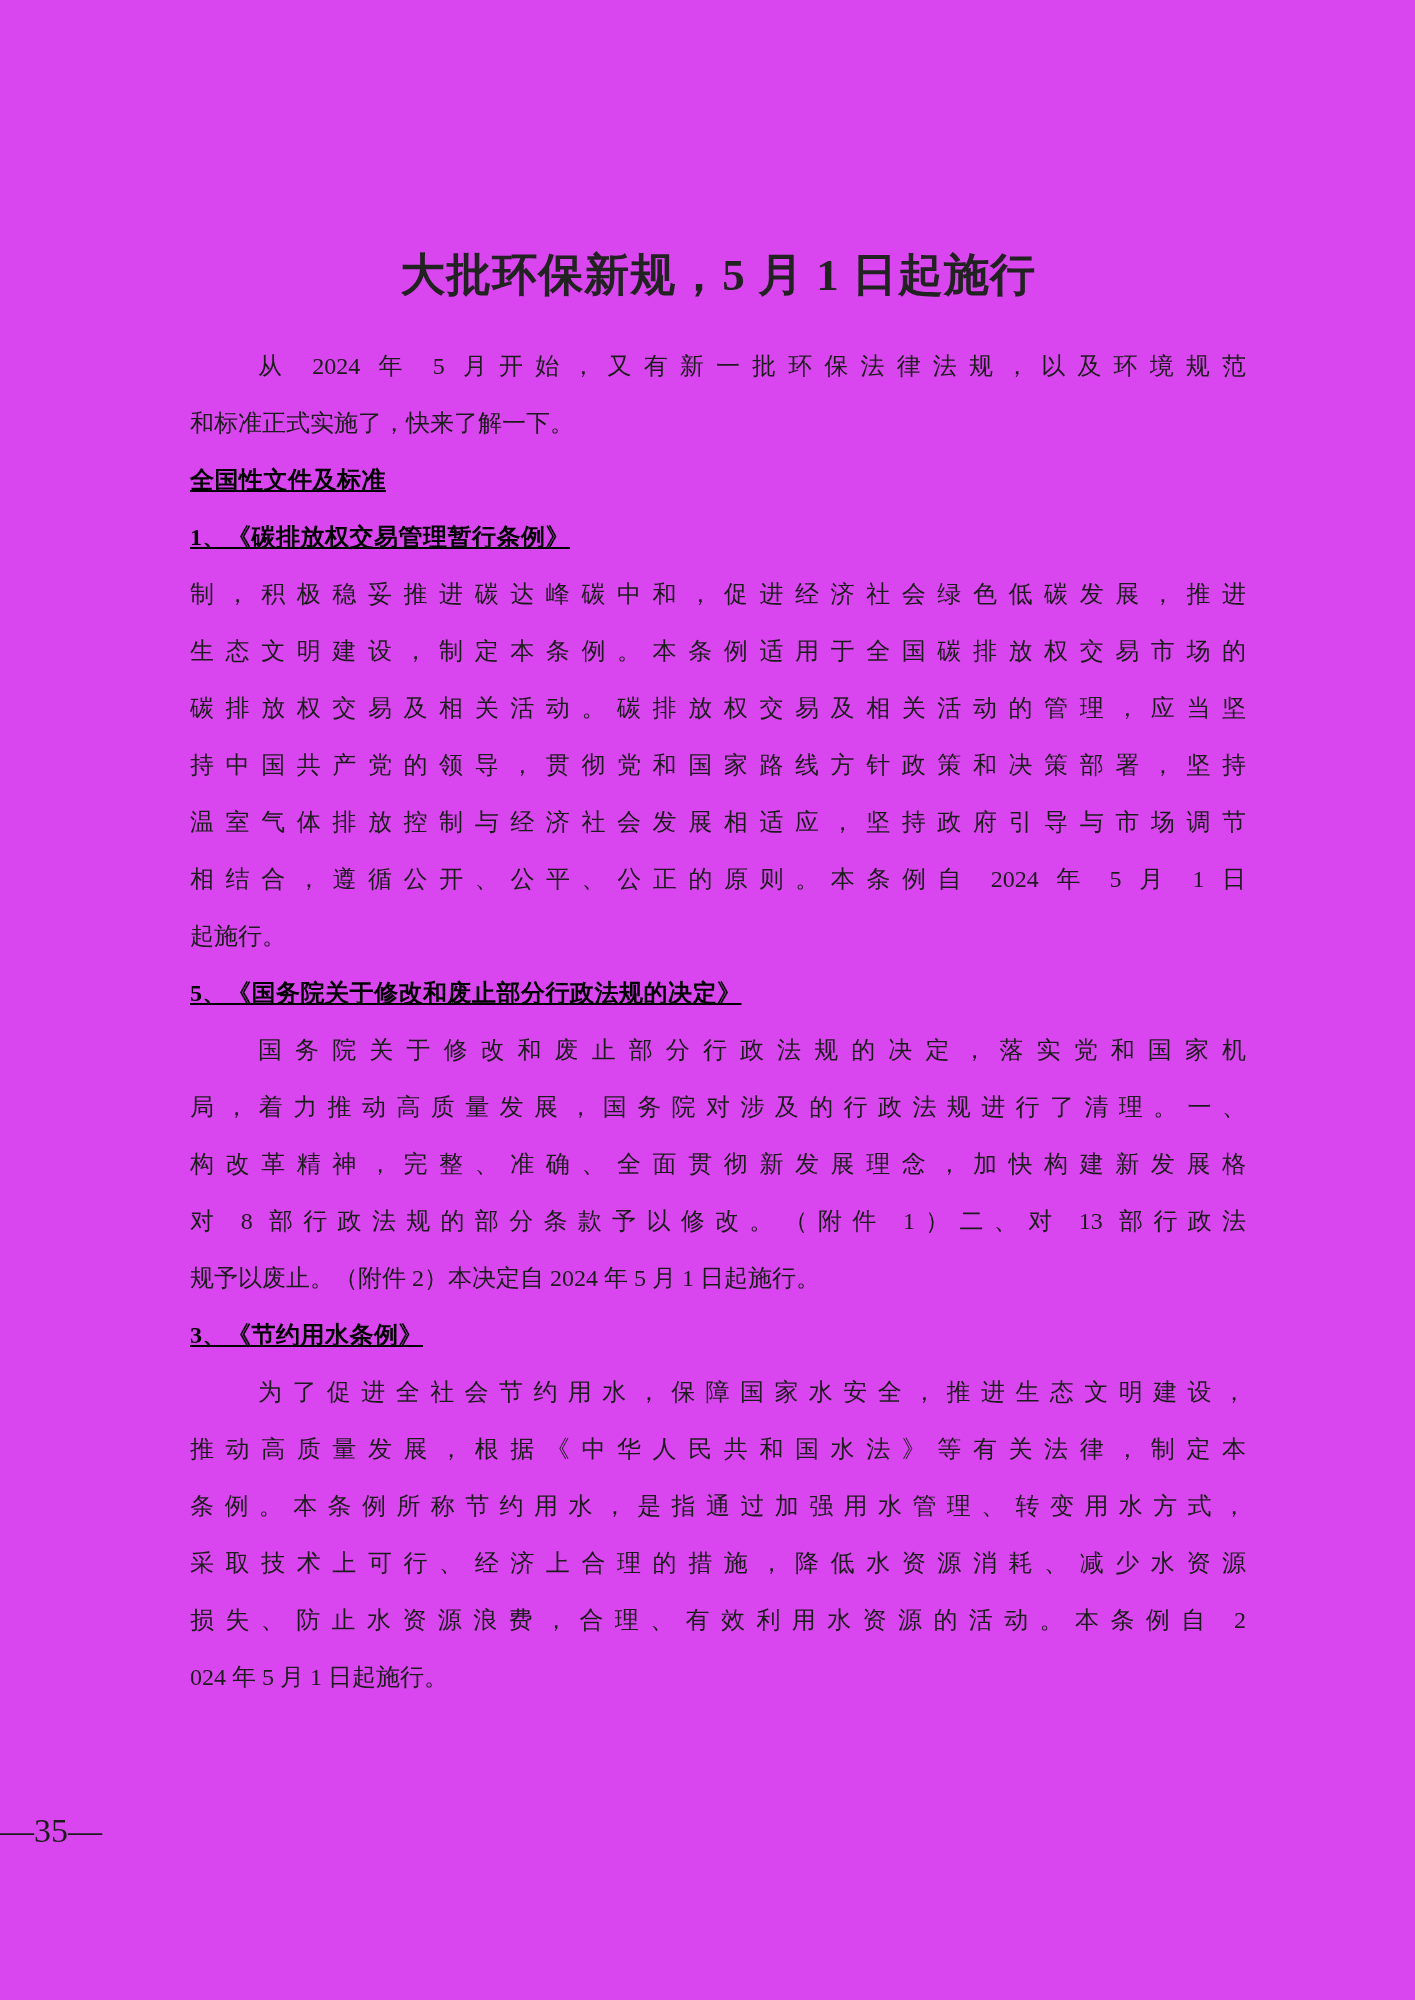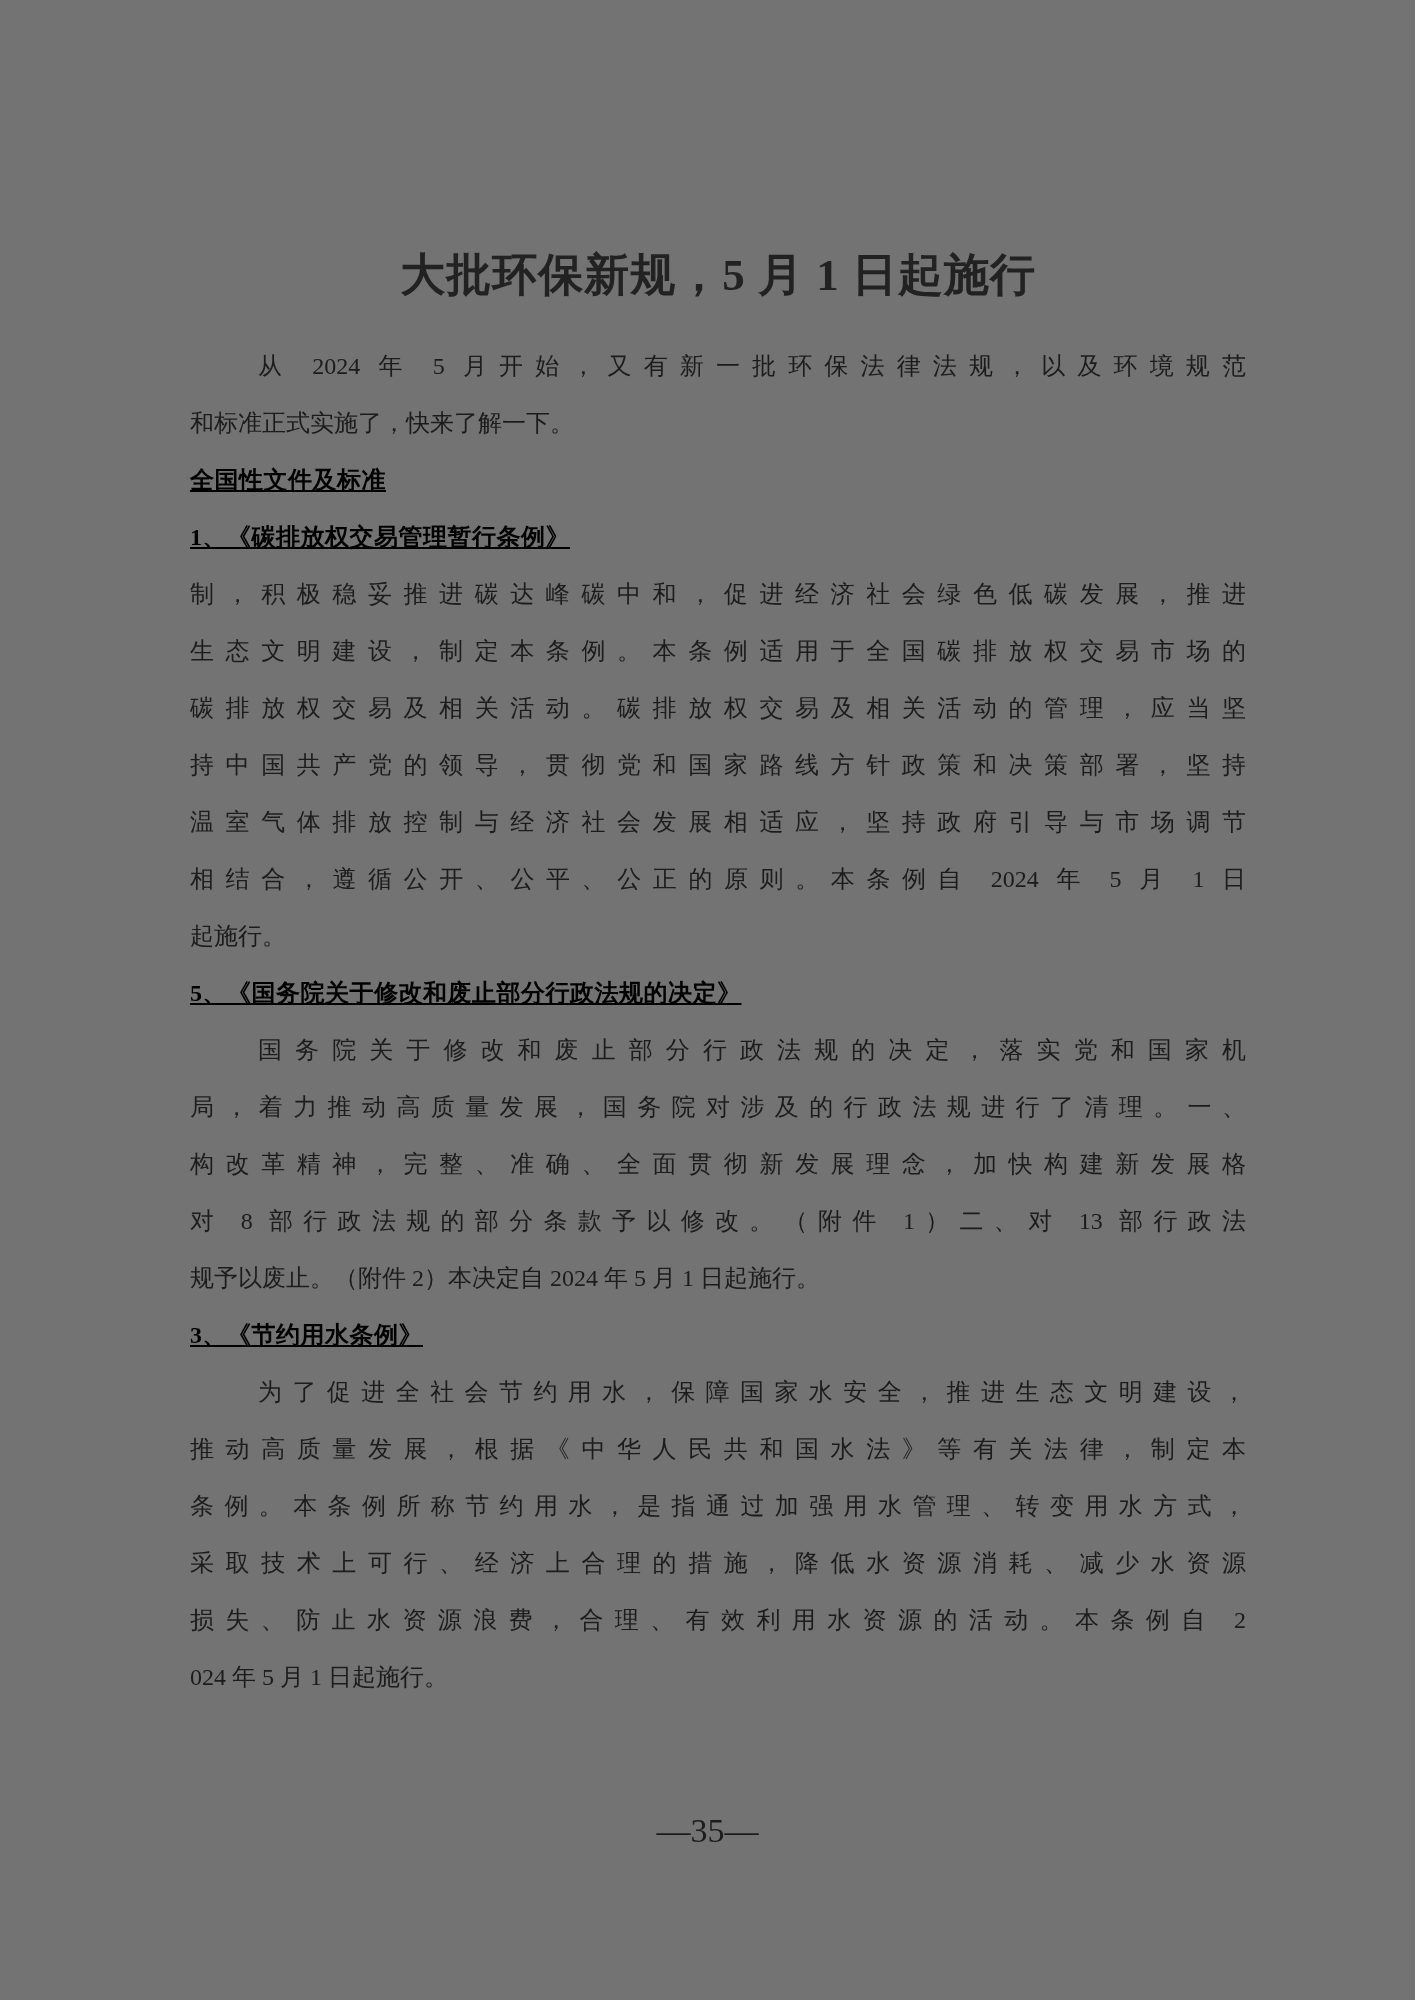--- a/index.html
+++ b/index.html
@@ -4,21 +4,21 @@
 <style>
   html, body {
     margin: 0;
     padding: 0;
     background: #e8e8e8;
   }
   .page {
     position: relative;
     width: 1415px;
     height: 2000px;
-    background: #737373;
+    background: #d946ef;
     margin: 0 auto;
     overflow: hidden;
     font-family: "Liberation Serif", "DejaVu Serif", serif;
     color: #1c1c1c;
   }
   .doc-title {
     position: absolute;
     top: 246px;
     left: 190px;
     width: 1056px;
@@ -55,21 +55,20 @@
     font-weight: 700;
     color: #000000;
     letter-spacing: 0.5px;
     text-decoration: underline;
   }
   .page-footer {
     position: absolute;
     top: 1806px;
     left: 0;
     width: 100%;
-    text-align: center;
     font-size: 34px;
     line-height: 50px;
     color: #1c1c1c;
   }
 </style>
 </head>
 <body>
 
 <div class="page">
   <h1 class="doc-title">大批环保新规，5 月 1 日起施行</h1>

